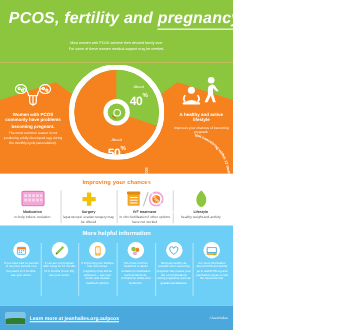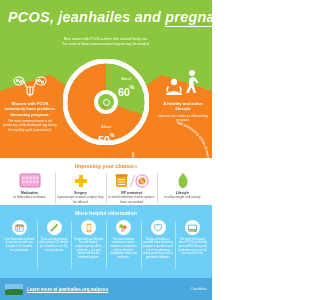--- a/index.html
+++ b/index.html
@@ -168,21 +168,21 @@
   .footer-right {
     margin-left:auto; color:#ffffff; font-size:3px; opacity:.9; white-space:nowrap;
   }
 </style>
 </head>
 <body>
 
 <div class="poster">
 
   <div class="header">
-    <div class="title"><span>PCOS, jeanhailes and </span><span class="under">pregnancy</span></div>
+    <div class="title"><span>PCOS, fertility and </span><span class="under">pregnancy</span></div>
     <div class="sub">
       <div>Most women with PCOS achieve their desired family size.</div>
       <div>For some of these women medical support may be needed.</div>
     </div>
   </div>
 
   <div class="body-band">
     <div class="wedge-l"></div>
     <div class="wedge-r"></div>
     <div class="wedge-mid"></div>
@@ -214,21 +214,21 @@
     <div class="donut-center">
       <div class="logo-dot">
         <div class="inner"></div>
         <div class="tail"></div>
       </div>
     </div>
   </div>
 
   <div class="pct-30">
     <span class="pct-lab">About</span>
-    <span class="pct-num"><span>60</span><sup>%</sup></span>
+    <span class="pct-num"><span>40</span><sup>%</sup></span>
   </div>
 
   <div class="pct-70">
     <span class="pct-lab">About</span>
     <span class="pct-num"><span>50</span><sup>%</sup></span>
   </div>
 
   <div class="panel panel-l">
     <div class="panel-icon">
       <svg width="34" height="24" viewBox="0 0 34 24">

